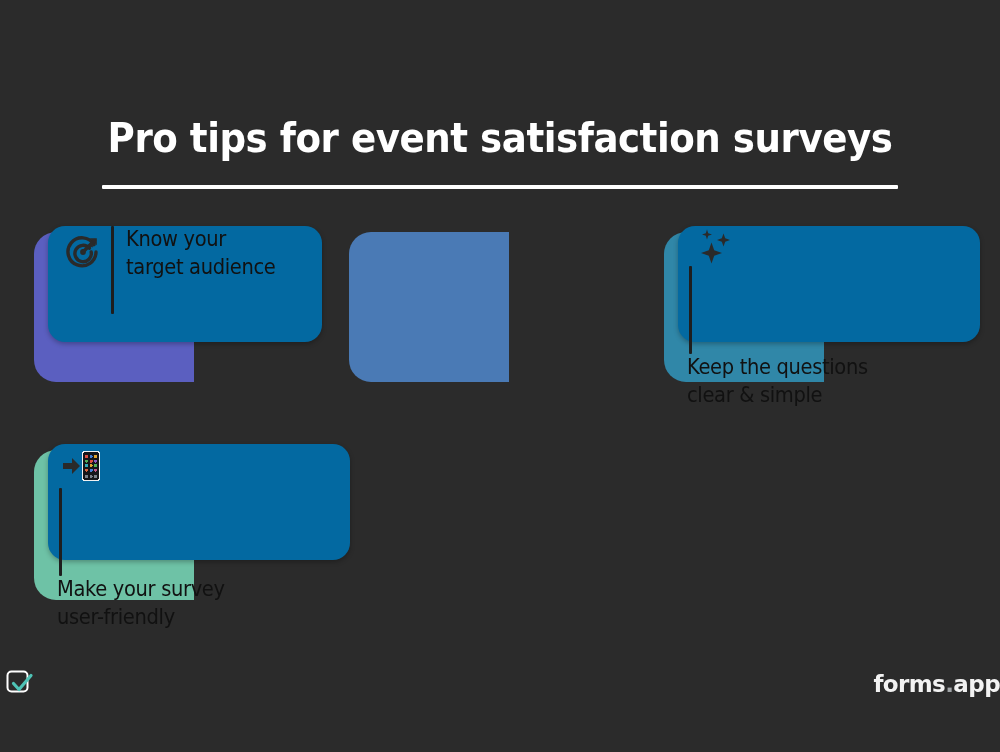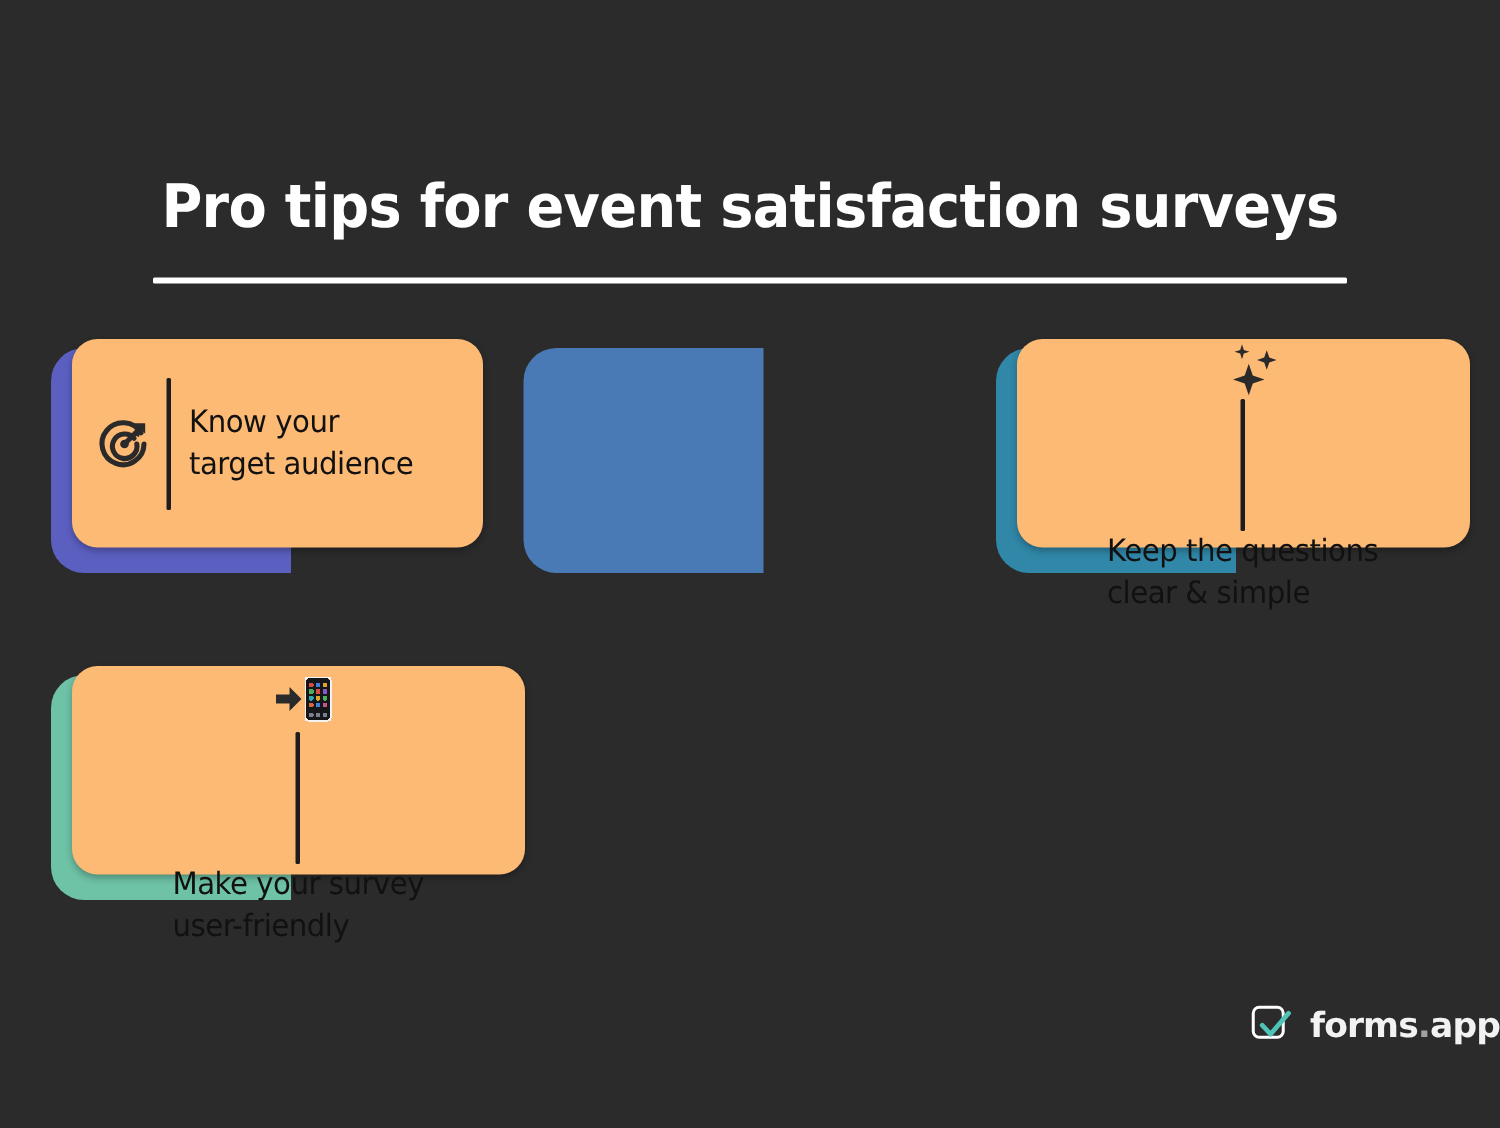--- a/index.html
+++ b/index.html
@@ -78,26 +78,26 @@
     height: 100%;
     background: inherit;
   }
 
   
   .card-face {
     position: absolute;
     left: 14px;
     top: -6px;
     width: 274px;
-    height: 139px;
-    background: #fdba74;
+    height: 116px;
+    background: #0369a1;
     border-radius: 17px;
     box-shadow: 0 2px 5px rgba(0,0,0,0.28);
     display: flex;
-    align-items: center;
+    align-items: flex-start;
     padding-left: 9px;
   }
 
   .card-icon {
     width: 52px;
     min-width: 52px;
     height: 52px;
     display: flex;
     align-items: center;
     justify-content: center;
@@ -130,21 +130,21 @@
   .card.wide .card-text { font-size: 20.5px; }
 
   
   .brand {
     position: absolute;
     left: 4px;
     right: 0;
     top: 668px;
     display: flex;
     align-items: center;
-    justify-content: flex-end;
+    justify-content: space-between;
     gap: 9px;
   }
 
   .brand-mark {
     width: 32px;
     height: 32px;
     position: relative;
   }
 
   .brand-text {

